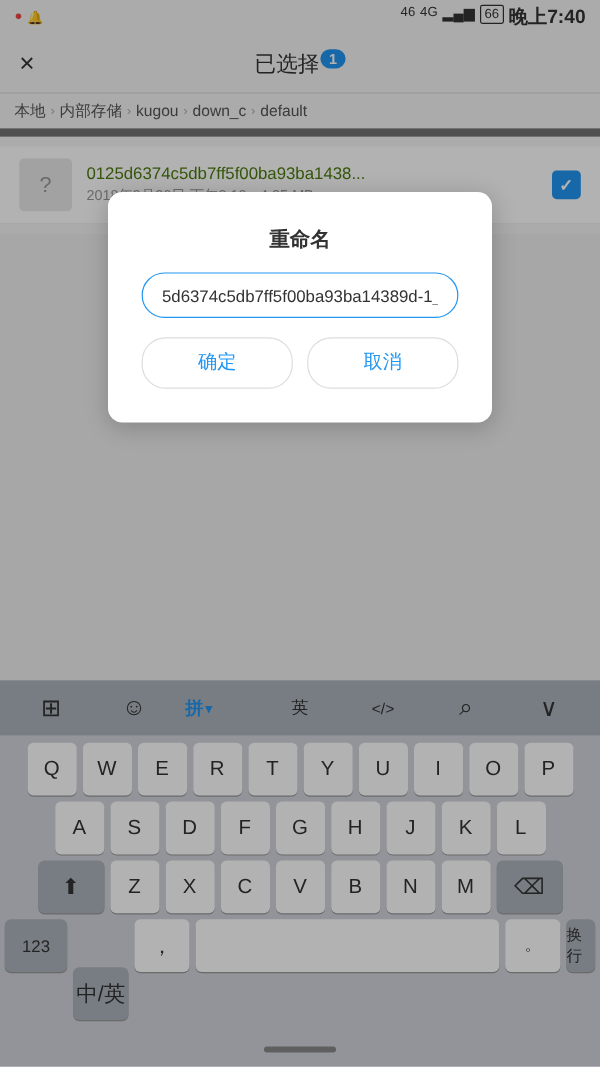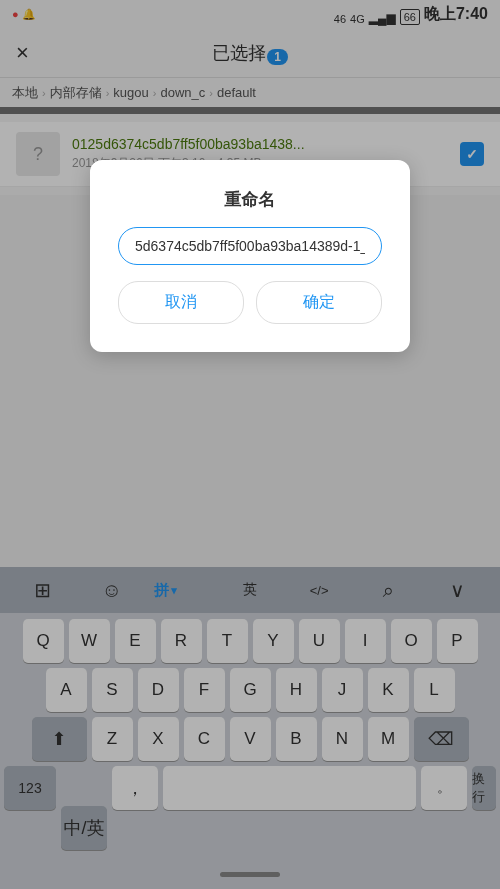--- a/index.html
+++ b/index.html
@@ -27,21 +27,21 @@
     }
     .status-bar .left-icons {
       position: absolute;
       left: 12px;
       display: flex;
       gap: 4px;
       align-items: center;
     }
     .status-bar .right-icons {
       display: flex;
-      align-items: flex-end;
+      align-items: flex-start;
       gap: 4px;
     }
     .status-time {
       font-size: 16px;
       font-weight: 700;
     }
 
     
     .top-bar {
       height: 50px;
@@ -50,21 +50,21 @@
       align-items: center;
       justify-content: center;
       position: relative;
       border-bottom: 1px solid #ddd;
     }
     .top-bar-title {
       font-size: 18px;
       font-weight: 500;
       color: #333;
       display: flex;
-      align-items: flex-end;
+      align-items: flex-start;
       gap: 1px;
     }
     .badge {
       background: #2196f3;
       color: white;
       border-radius: 10px;
       padding: 1px 7px;
       font-size: 12px;
       font-weight: bold;
     }
@@ -368,22 +368,22 @@
       <span class="checkmark">✓</span>
     </div>
   </div>
 </div>
 
 <div class="dialog-overlay">
   <div class="dialog">
     <div class="dialog-title">重命名</div>
     <input class="dialog-input" type="text" value="5d6374c5db7ff5f00ba93ba14389d-1_MQ.k" style="">
     <div class="dialog-buttons">
+      <button class="dialog-btn confirm">确定</button>
       <button class="dialog-btn cancel">取消</button>
-      <button class="dialog-btn confirm">确定</button>
     </div>
   </div>
 </div>
 
 <div class="keyboard-area">
 
   <div class="keyboard-toolbar">
     <div class="kb-tool-btn">⊞</div>
     <div class="kb-tool-btn">☺</div>
     <div class="kb-tool-btn active" style="display:flex;align-items:center;gap:2px;">

